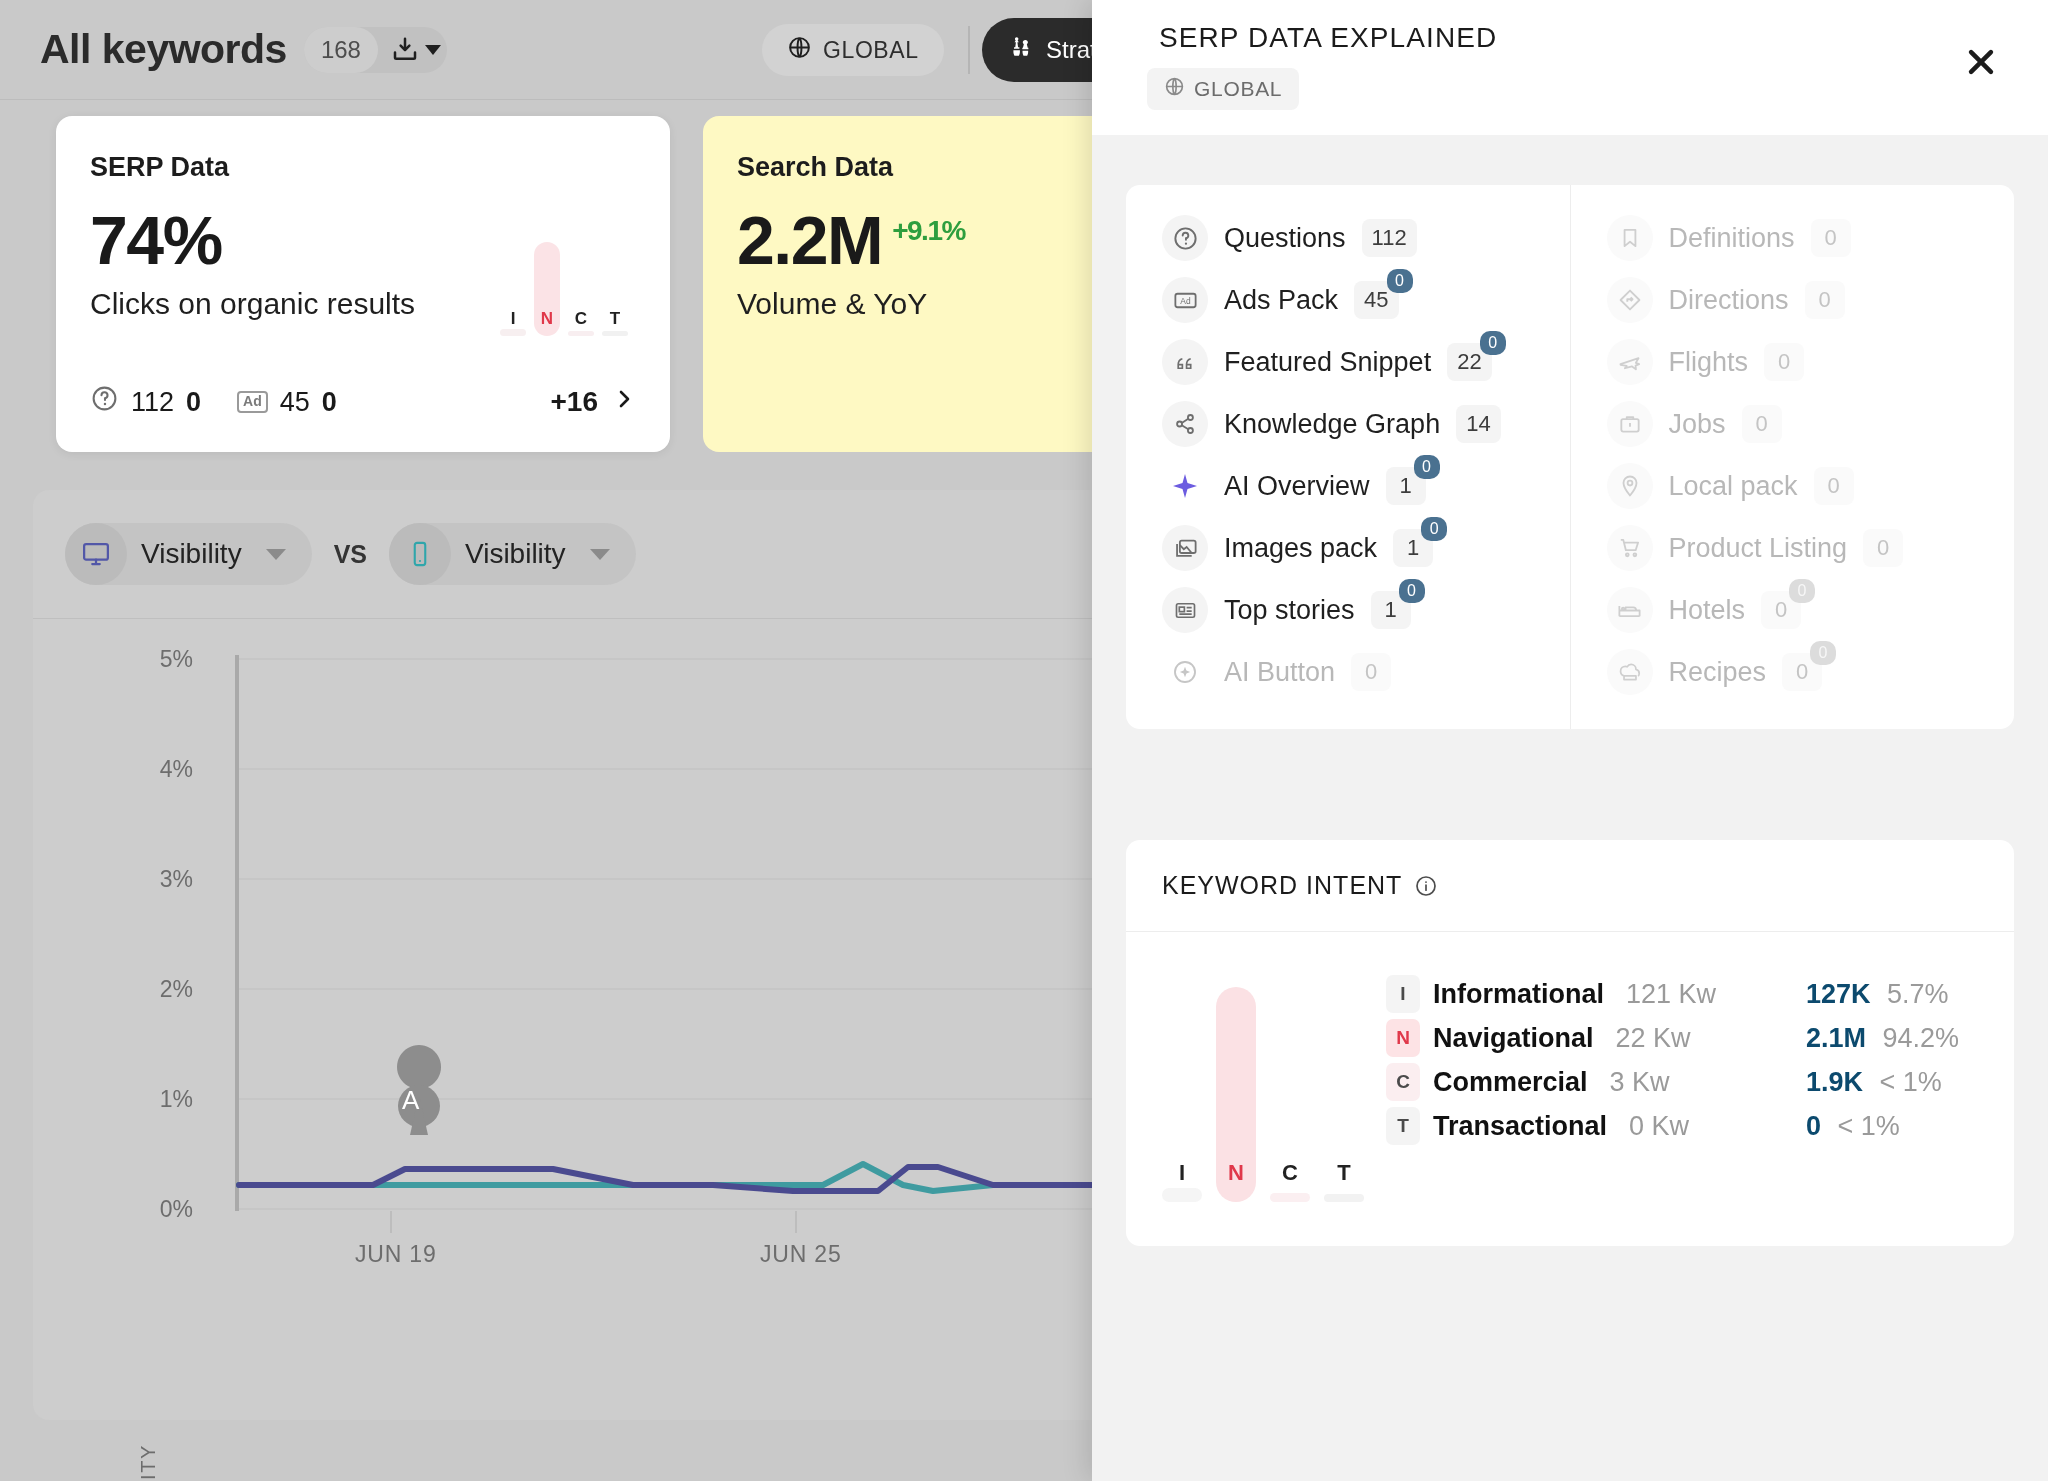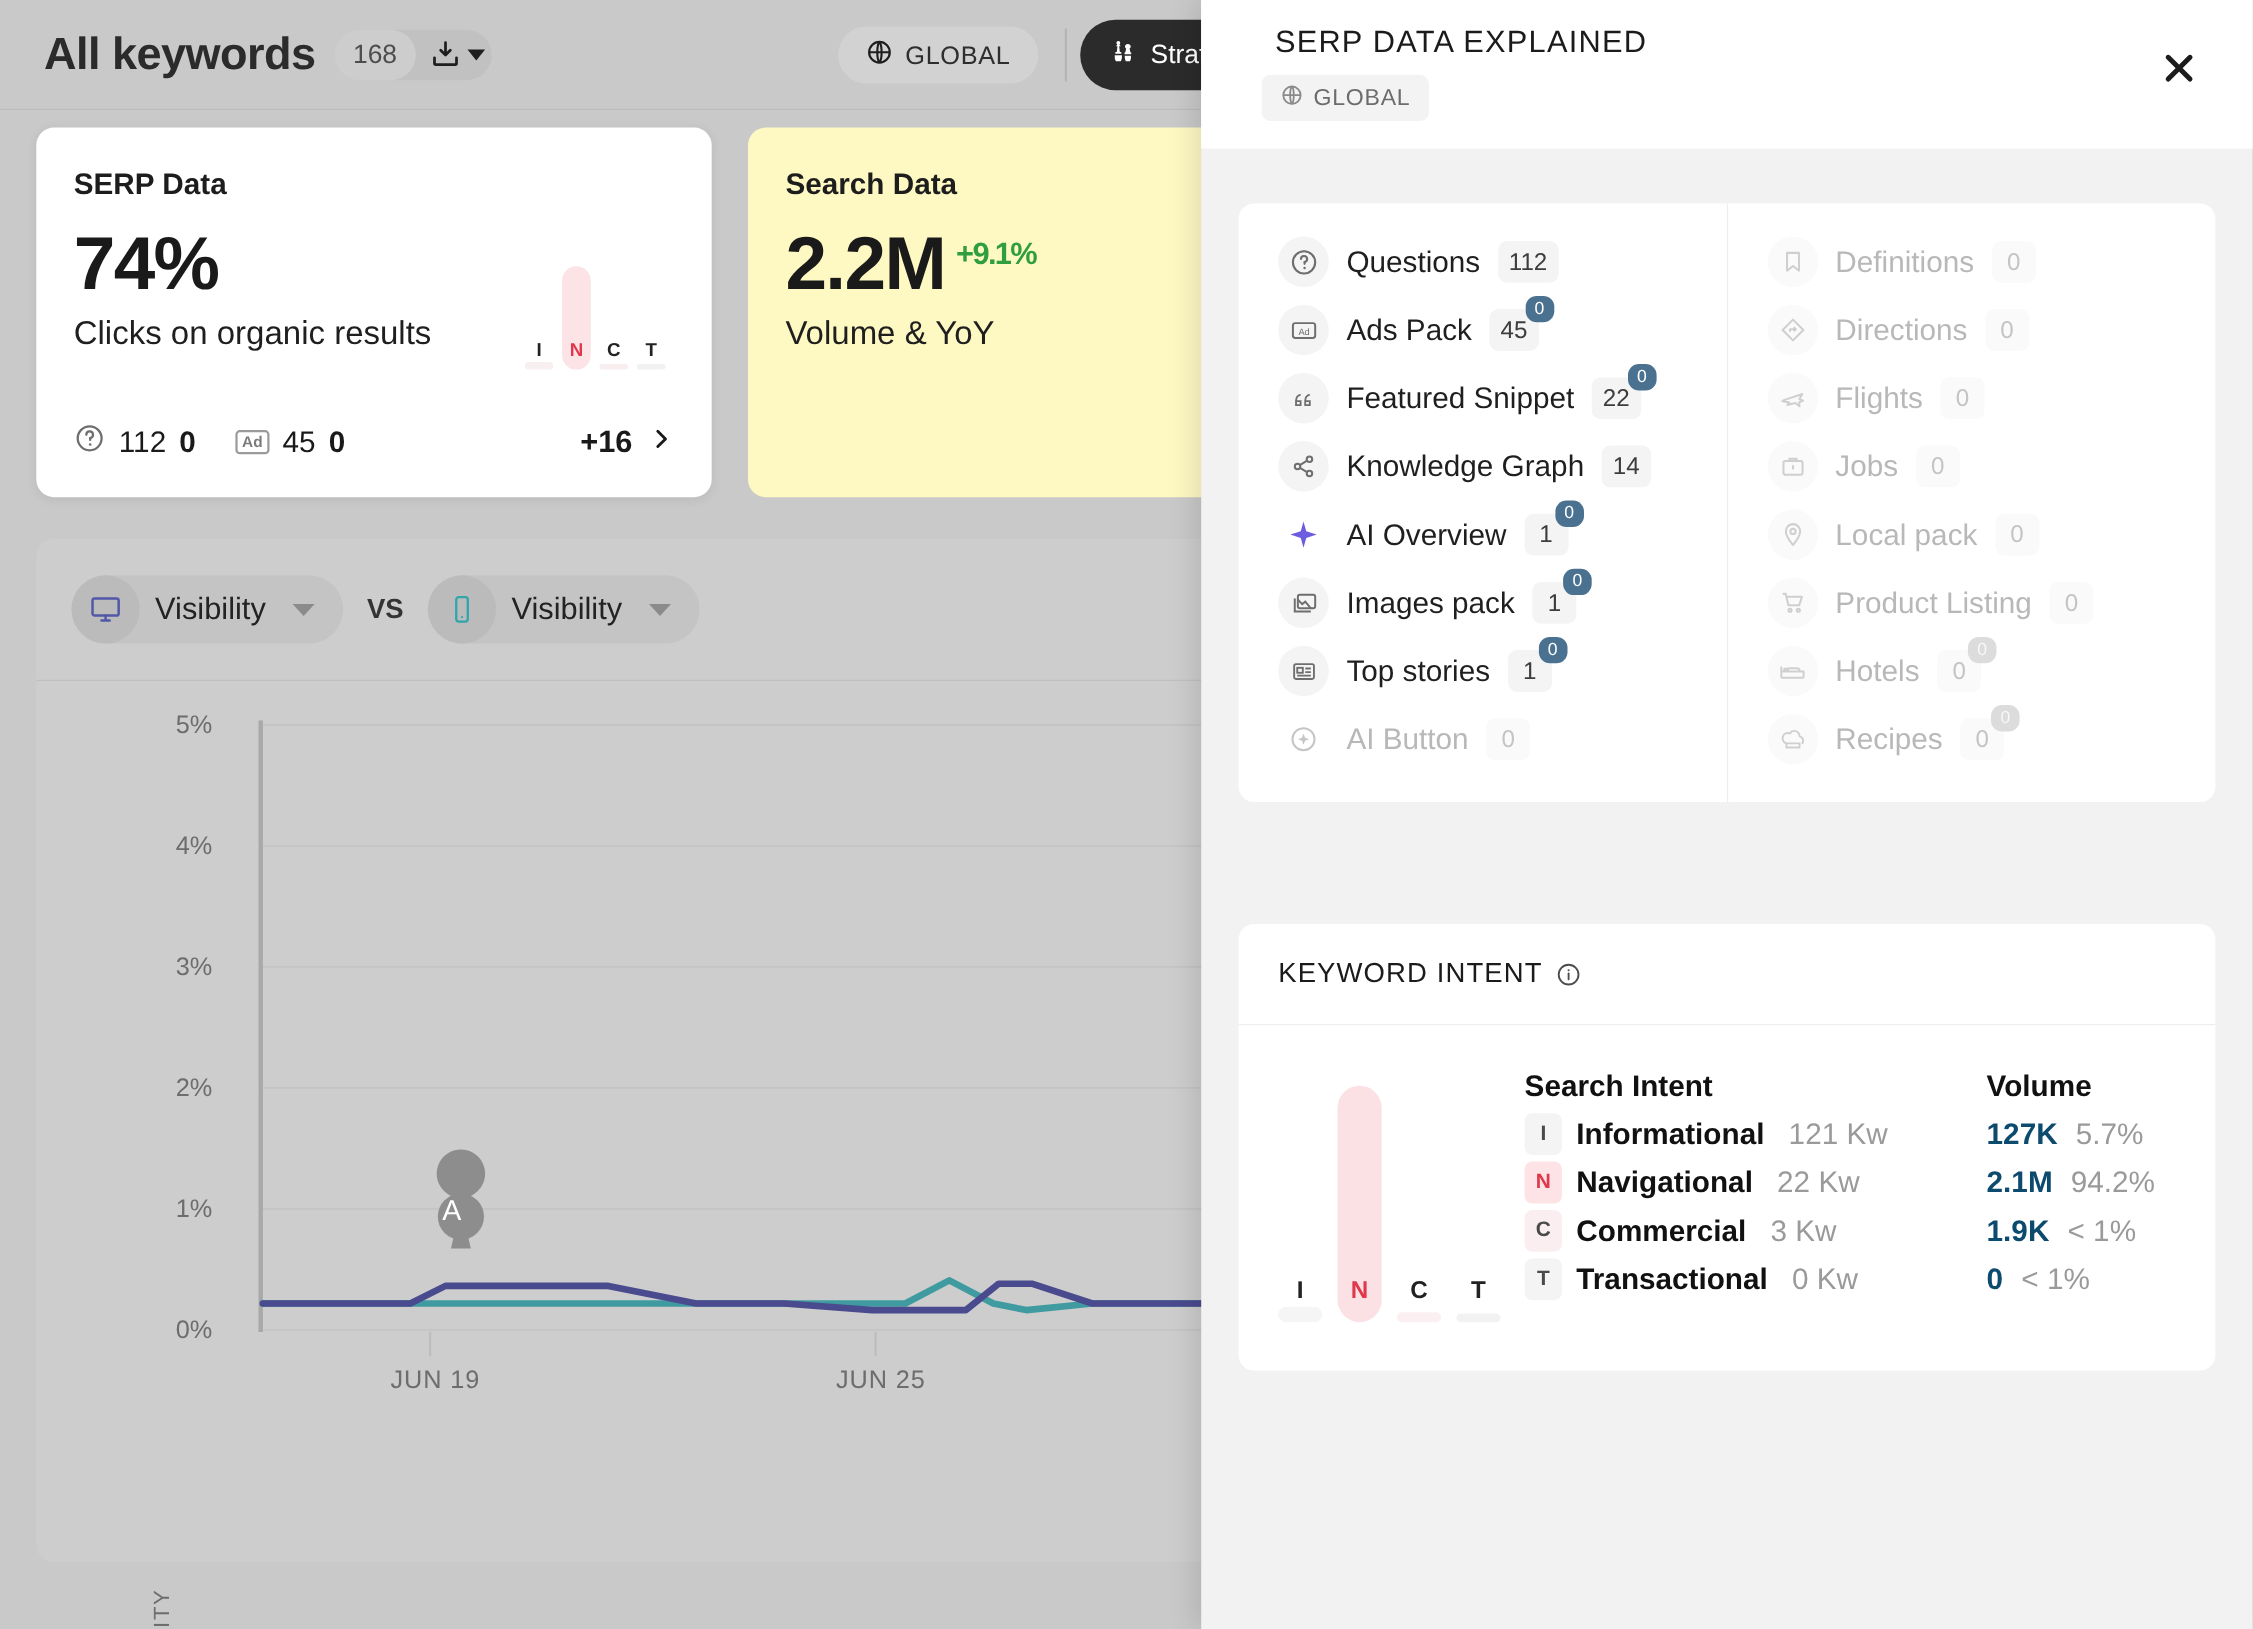--- a/index.html
+++ b/index.html
@@ -66,20 +66,21 @@
   .vdivider {
     position: absolute; left: 968px; top: 26px;
     width: 2px; height: 48px; background: #b5b5b5;
   }
 
   
   .card {
     position: absolute; top: 116px;
     background: #fff; border-radius: 16px;
     box-shadow: 0 2px 10px rgba(0,0,0,.07);
+    margin-left: 23px;
   }
   .card-serp { left: 33px; width: 614px; height: 336px; }
   .card-search {
     left: 680px; width: 614px; height: 336px;
     background: #fef9c3; box-shadow: none;
   }
   .card-third {
     left: 1327px; width: 614px; height: 336px;
     background: #cfcfcf; box-shadow: none;
   }
@@ -733,24 +734,20 @@
             <div class="ki-bar" style="height:9px;background:#fbeff1;"></div>
             <span class="ki-letter" style="color:#222;">C</span>
           </div>
           <div class="ki-col">
             <div class="ki-bar" style="height:8px;background:#f2f2f2;"></div>
             <span class="ki-letter" style="color:#222;">T</span>
           </div>
         </div>
 
         <div class="ki-table">
-          <div class="ki-head">
-            <span class="c1">Search Intent</span>
-            <span class="c2">Volume</span>
-          </div>
 
           <div class="ki-row">
             <span class="c1">
               <span class="tag" style="background:#f4f4f4;color:#4a4a4a;">I</span>
               <span class="ki-name">Informational</span>
               <span class="ki-kw">121 Kw</span>
             </span>
             <span class="c2">
               <span class="ki-vol">127K</span>
               <span class="ki-pct">5.7%</span>

